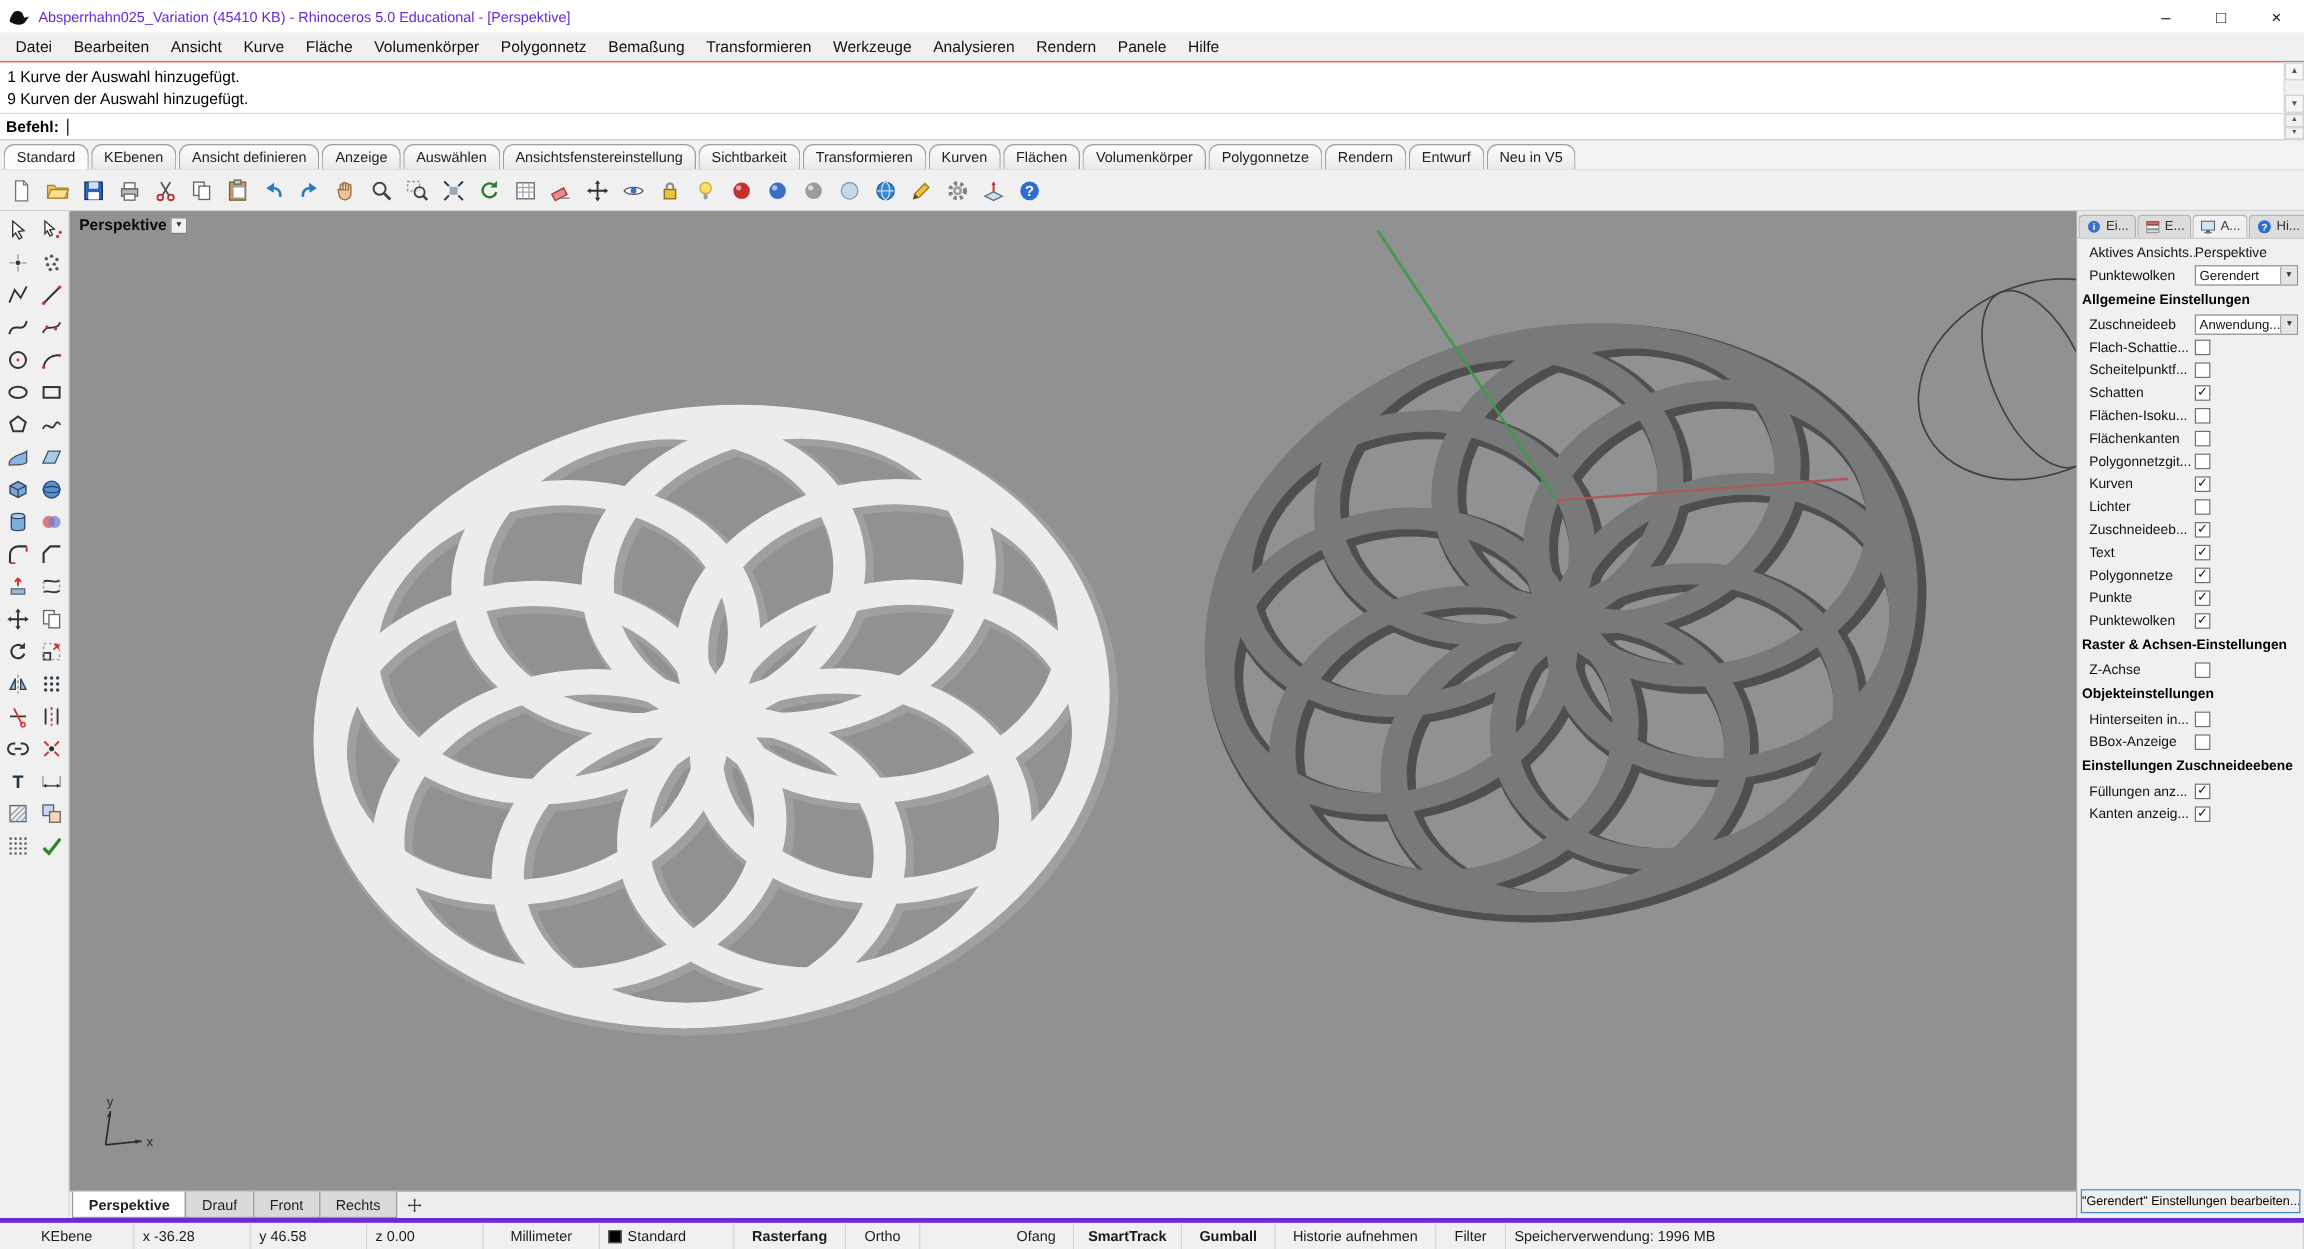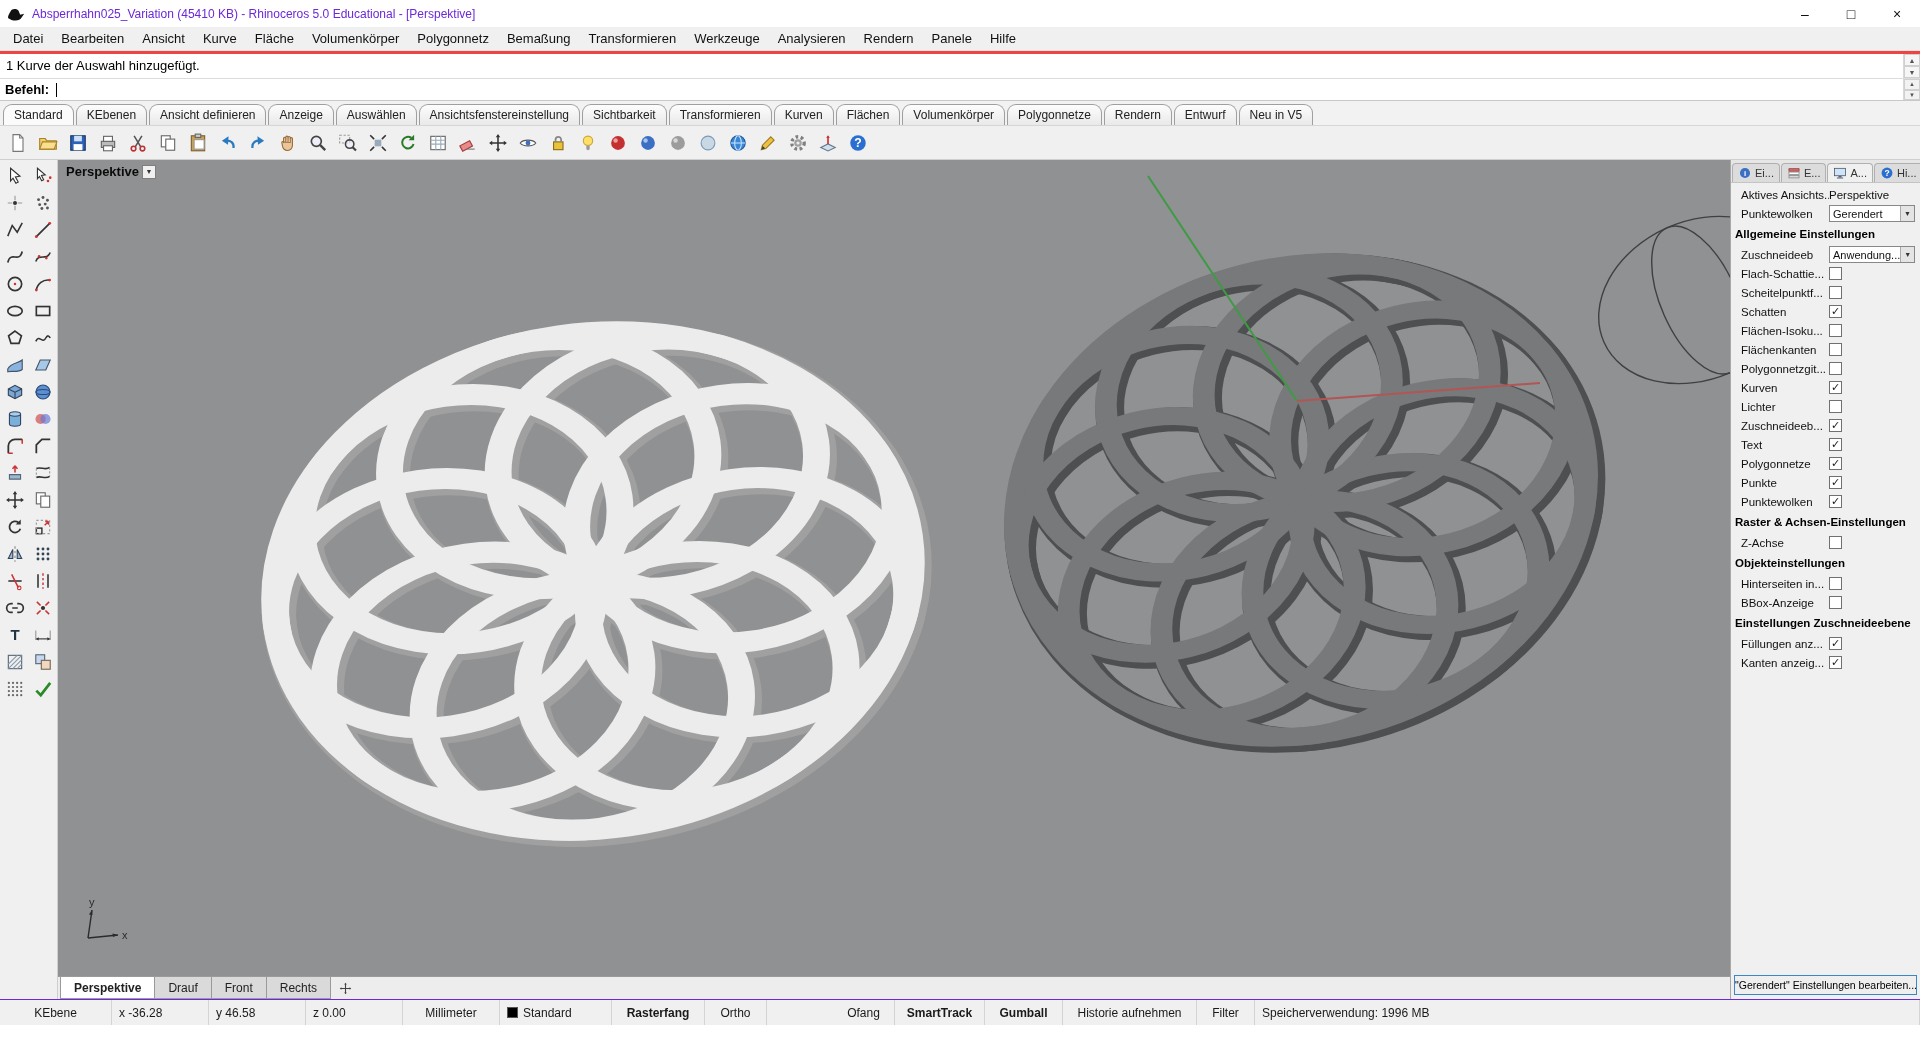--- a/index.html
+++ b/index.html
@@ -8,21 +8,21 @@
   
   .titlebar{height:27px;background:#ffffff;display:flex;align-items:center;flex:none;}
   .title-icon{width:20px;height:18px;margin:0 5px 0 7px;display:flex;align-items:center;}
   .title-text{font-size:12px;color:#6d28d9;}
   .win-controls{margin-left:auto;display:flex;height:100%;}
   .win-btn{width:46px;height:100%;display:flex;align-items:center;justify-content:center;font-size:14px;color:#111;cursor:default;}
   
   .menubar{height:24px;background:#f0f0f0;display:flex;align-items:center;padding-left:4px;border-bottom:1px solid #e2e2e2;flex:none;}
   .menu-item{padding:3px 9px;font-size:13px;color:#111;white-space:nowrap;}
   
-  .cmdhistory{height:28px;background:#fff;border-top:3px solid #ef4444;border-bottom:1px solid #dcdcdc;position:relative;flex:none;padding:2px 22px 0 6px;}
+  .cmdhistory{height:44px;background:#fff;border-top:1px solid #ef4444;border-bottom:1px solid #dcdcdc;position:relative;flex:none;padding:2px 22px 0 6px;}
   .cmdline-text{font-size:13px;color:#000;line-height:19px;white-space:nowrap;}
   .vscroll{position:absolute;top:0;right:0;bottom:0;width:17px;background:#f0f0f0;border-left:1px solid #d8d8d8;display:flex;flex-direction:column;}
   .sarrow{height:15px;display:flex;align-items:center;justify-content:center;font-size:7px;color:#555;background:#f6f6f6;border:1px solid #d0d0d0;}
   .strack{flex:1;}
   .cmdrow{height:22px;background:#fff;border-bottom:1px solid #c8c8c8;display:flex;align-items:center;position:relative;flex:none;padding-left:5px;}
   .cmdprompt{font-size:13px;font-weight:bold;color:#000;}
   .caret{display:inline-block;width:1px;height:14px;background:#000;margin-left:7px;}
   .spin{position:absolute;right:0;top:0;bottom:0;width:17px;display:flex;flex-direction:column;border-left:1px solid #d8d8d8;}
   .spin div{flex:1;display:flex;align-items:center;justify-content:center;font-size:6px;color:#555;background:#f2f2f2;border:1px solid #d0d0d0;}
   
@@ -53,21 +53,21 @@
   .panelrows{flex:1;overflow:hidden;padding-top:2px;font-size:11.5px;color:#111;}
   .prow{height:19px;display:flex;align-items:center;padding:0 5px 0 10px;}
   .plabel{width:88px;flex:none;white-space:nowrap;overflow:hidden;}
   .pvalue{flex:1;white-space:nowrap;overflow:hidden;}
   .psection{height:22px;display:flex;align-items:center;padding-left:4px;font-weight:bold;color:#000;white-space:nowrap;overflow:hidden;}
   .combo{flex:1;height:17px;display:flex;align-items:center;background:#fff;border:1px solid #888;padding-left:3px;font-size:11px;overflow:hidden;}
   .combo-arrow{margin-left:auto;width:14px;height:15px;flex:none;background:#e4e4e4;border-left:1px solid #aaa;display:flex;align-items:center;justify-content:center;font-size:7px;color:#333;}
   .cb{width:13px;height:13px;border:1px solid #707070;background:#fff;display:flex;align-items:center;justify-content:center;font-size:11px;line-height:11px;color:#1a1a1a;}
   .editbtn{margin:3px 3px 4px;height:20px;border:1px solid #3a87c8;background:#efefef;font-size:10.5px;white-space:nowrap;overflow:hidden;font-family:"Liberation Sans",sans-serif;color:#000;}
   
-  .statusbar{height:26px;background:#f0f0f0;border-top:1px solid #6d28d9;display:flex;font-size:12px;color:#1a1a1a;flex:none;}
+  .statusbar{height:26px;background:#f0f0f0;border-top:4px solid #6d28d9;display:flex;font-size:12px;color:#1a1a1a;flex:none;}
   .scell{display:flex;align-items:center;justify-content:center;padding:0 7px;border-right:1px solid #d4d4d4;white-space:nowrap;overflow:hidden;}
   .scell.left{justify-content:flex-start;}
   .scell.bold{font-weight:bold;}
   .swatch{width:11px;height:11px;margin-right:5px;border:1px solid #555;flex:none;}
 </style>
 </head>
 <body>
 
 <div class="app">
 

